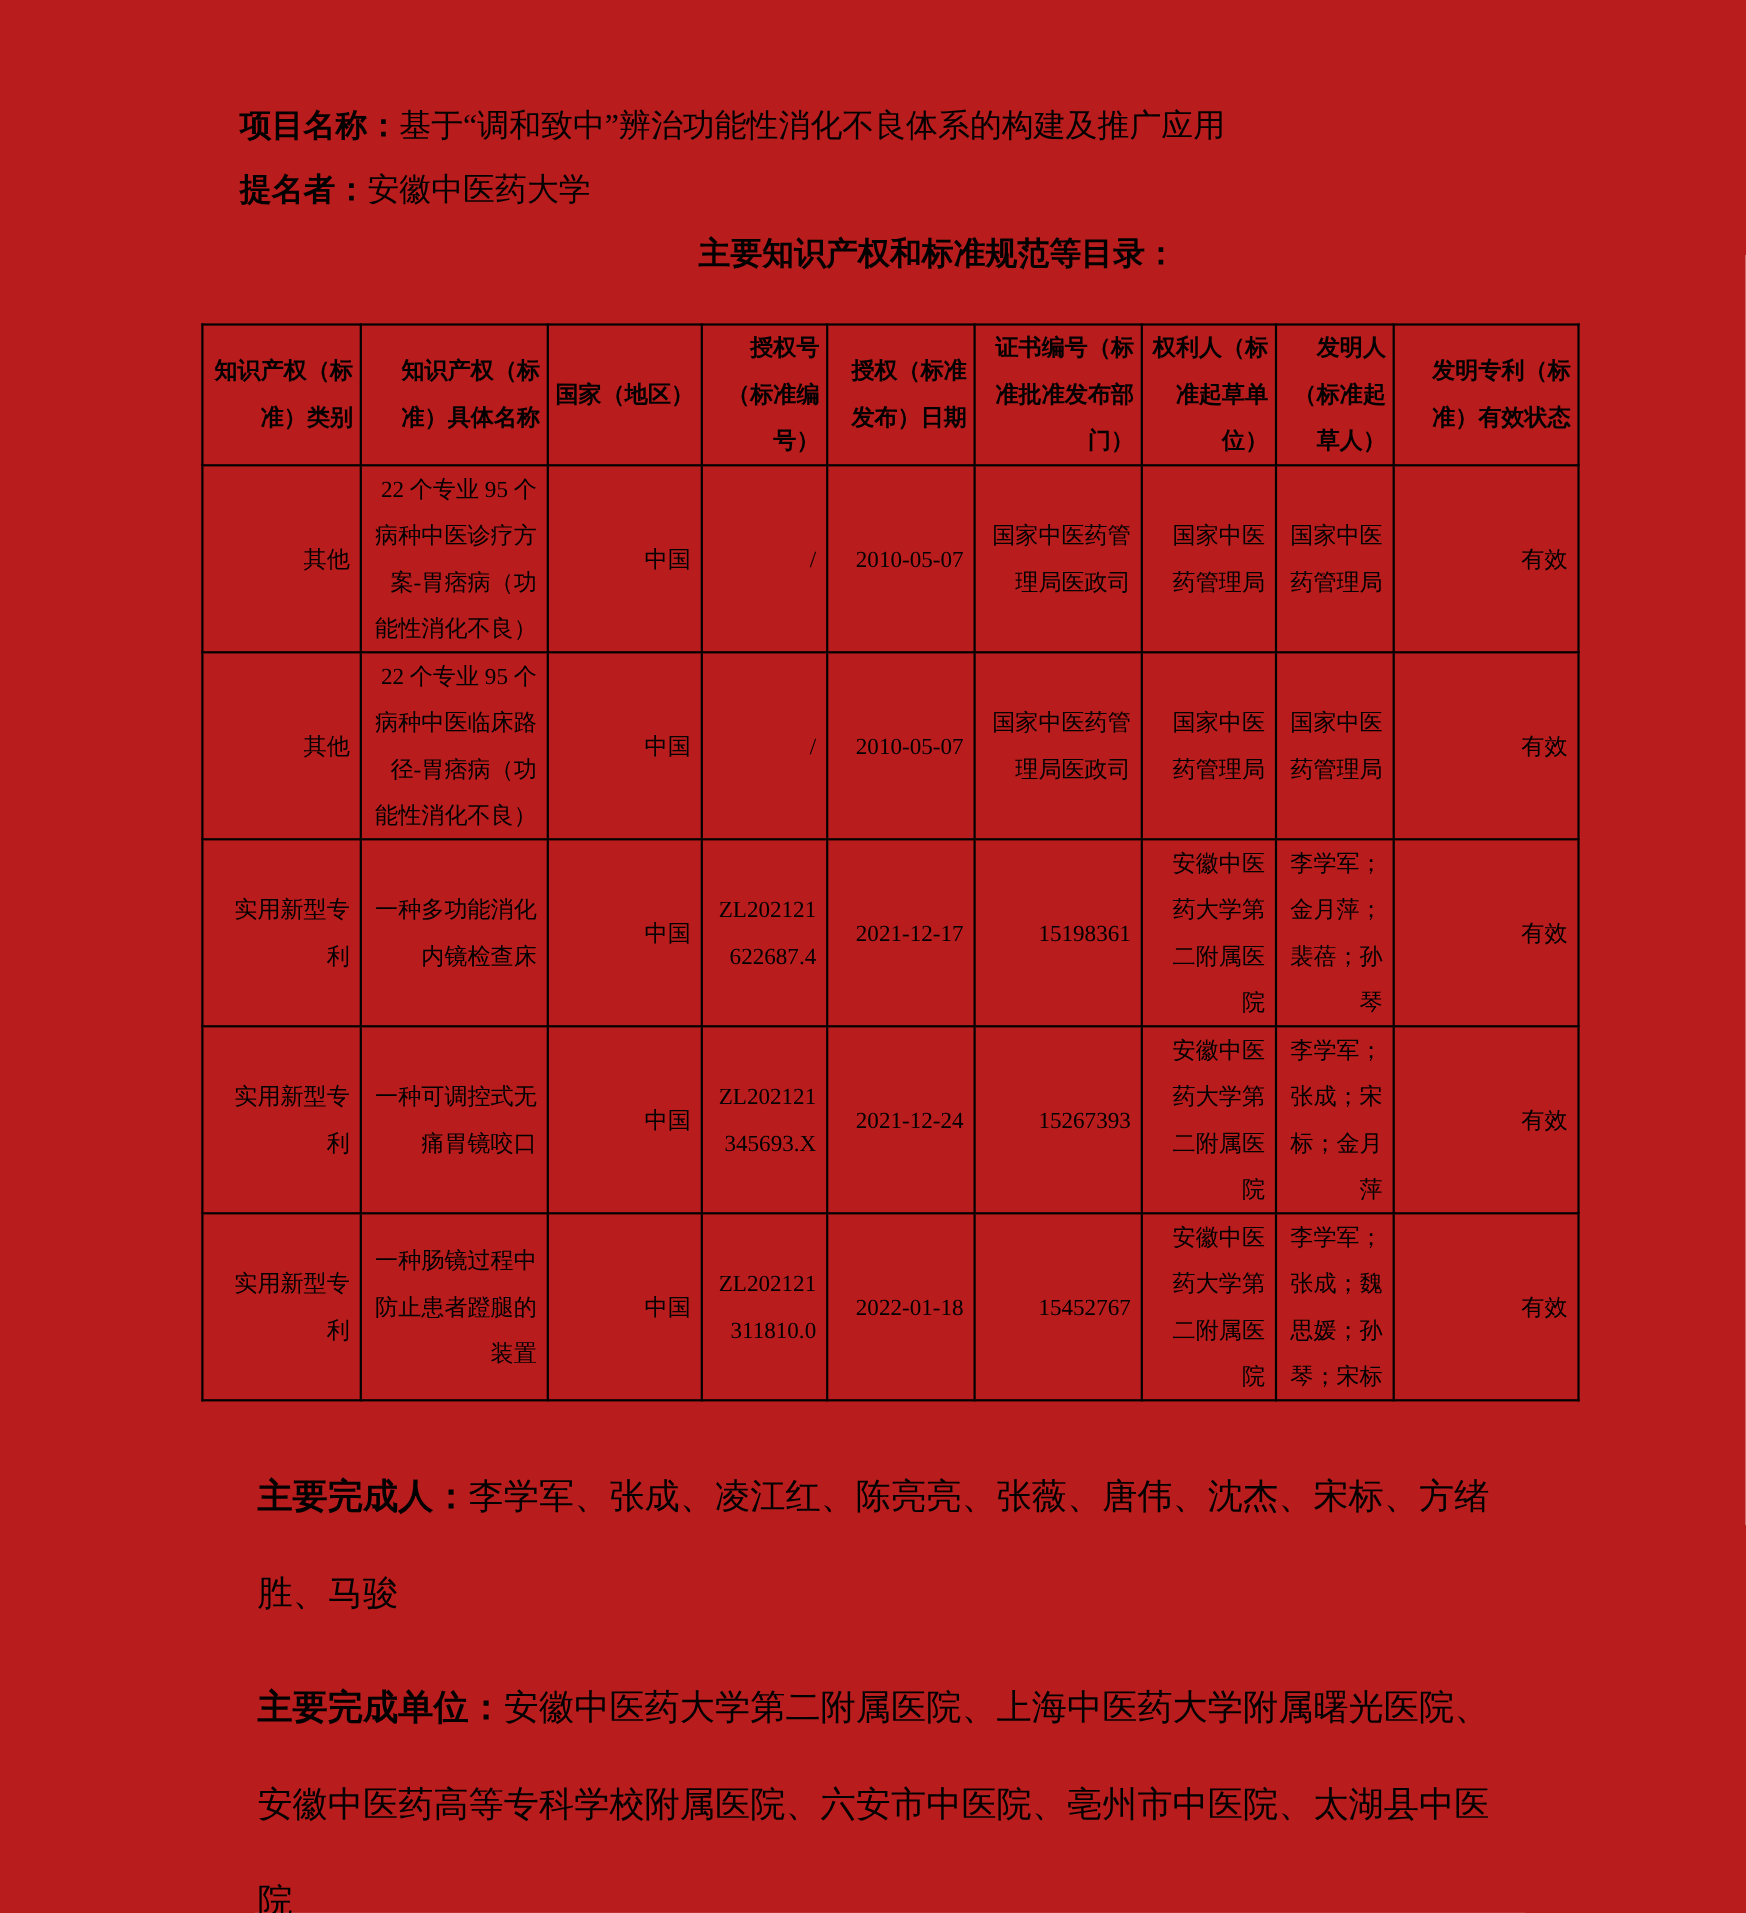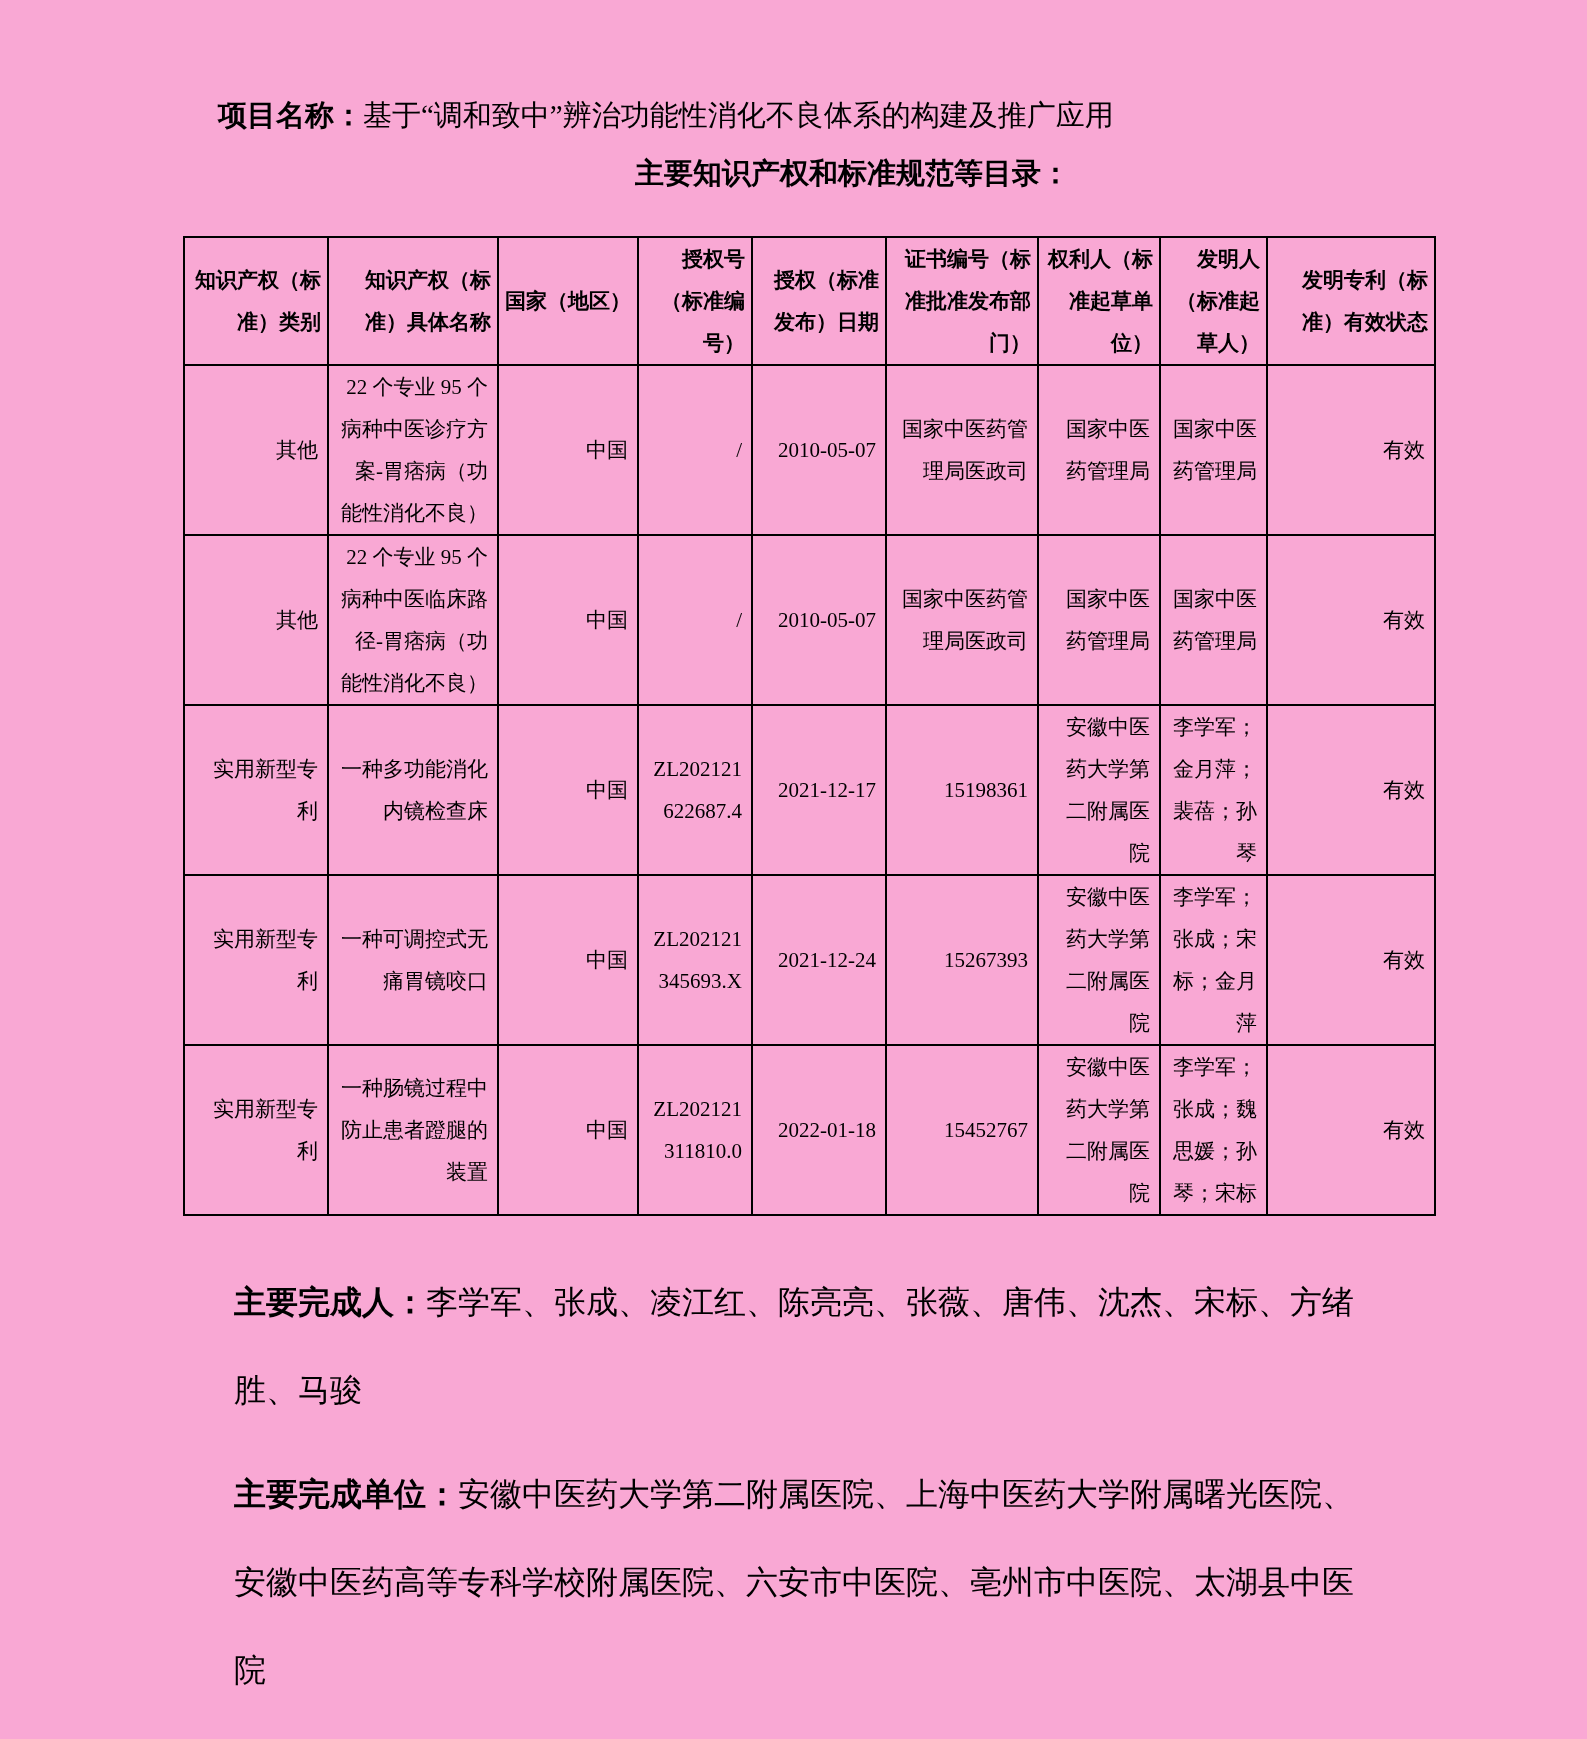--- a/index.html
+++ b/index.html
@@ -1,20 +1,20 @@
 <!DOCTYPE html>
 <html><head>
 <meta charset="utf-8">
 <style>
   html,body{margin:0;padding:0;}
   body{
     width:1587px;height:1739px;overflow:hidden;background:#ffffff;color:#000000;
     font-family:"Liberation Serif","DejaVu Serif",serif;
   }
-  .page{position:relative;width:1587px;height:1739px;background:#f9a8d4;}
+  .page{position:relative;width:1587px;height:1739px;background:#b91c1c;}
   .top{padding:86px 100px 0 218px;}
   .top p{margin:0;font-size:29px;line-height:58px;white-space:nowrap;}
   .lbl{font-weight:bold;font-family:"Liberation Sans","DejaVu Sans",sans-serif;}
   .heading{font-weight:bold;font-family:"Liberation Sans","DejaVu Sans",sans-serif;text-align:center;}
   table.ip{
     margin:34px 0 0 183px;border-collapse:collapse;table-layout:fixed;width:1251px;
   }
   table.ip th,table.ip td{
     border:2px solid #000;font-size:21px;line-height:42px;
     text-align:right;vertical-align:middle;padding:0 9px;word-wrap:break-word;
@@ -29,20 +29,21 @@
   .footer{margin:42px 0 0 218px;}
   .footer p{margin:16px;width:1130px;font-size:32px;line-height:88px;text-align:left;}
 </style>
 </head>
 <body>
 
 <div class="page">
 
   <div class="top">
     <p><span class="lbl">项目名称：</span><span>基于“调和致中”辨治功能性消化不良体系的构建及推广应用</span></p>
+    <p><span class="lbl">提名者：</span><span>安徽中医药大学</span></p>
     <p class="heading">主要知识产权和标准规范等目录：</p>
   </div>
 
   <table class="ip">
     <colgroup>
       <col style="width:144px">
         <col style="width:170px">
         <col style="width:140px">
       <col style="width:114px">
         <col style="width:134px">

